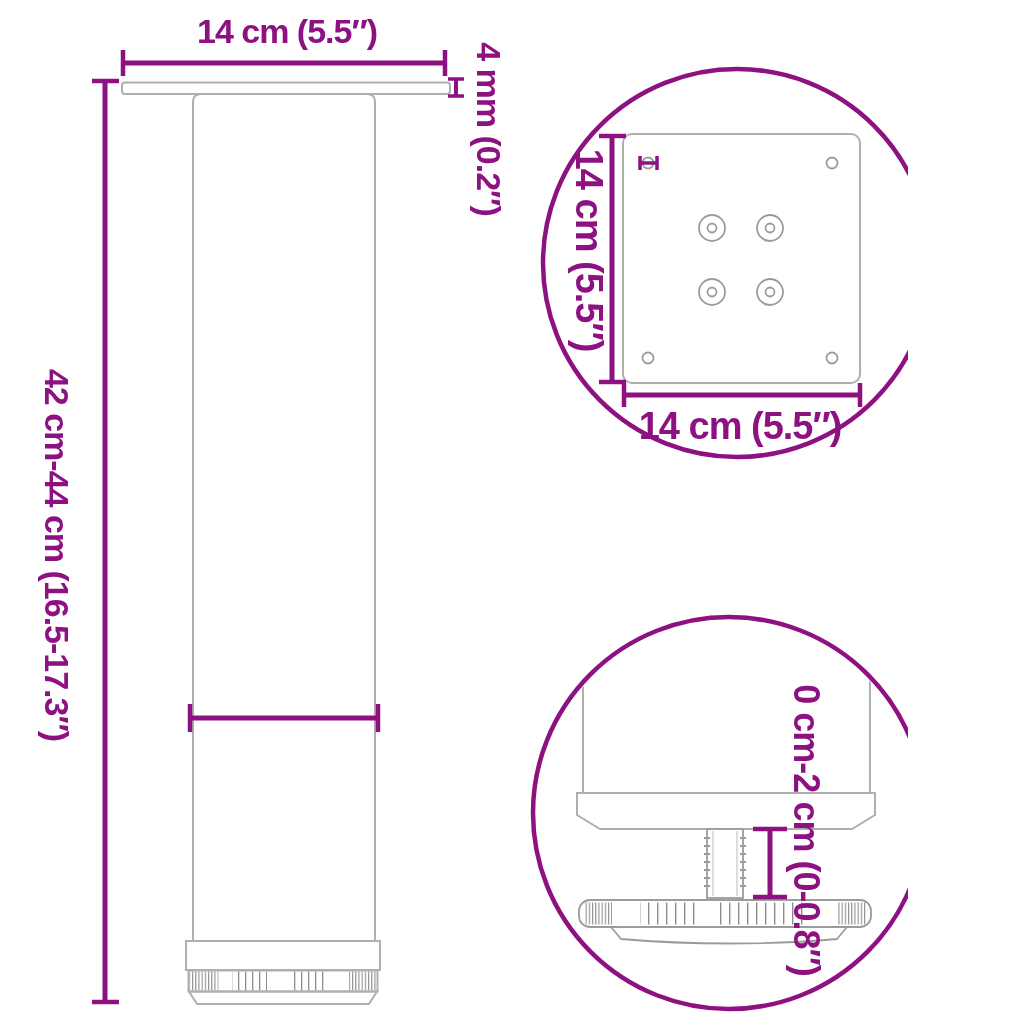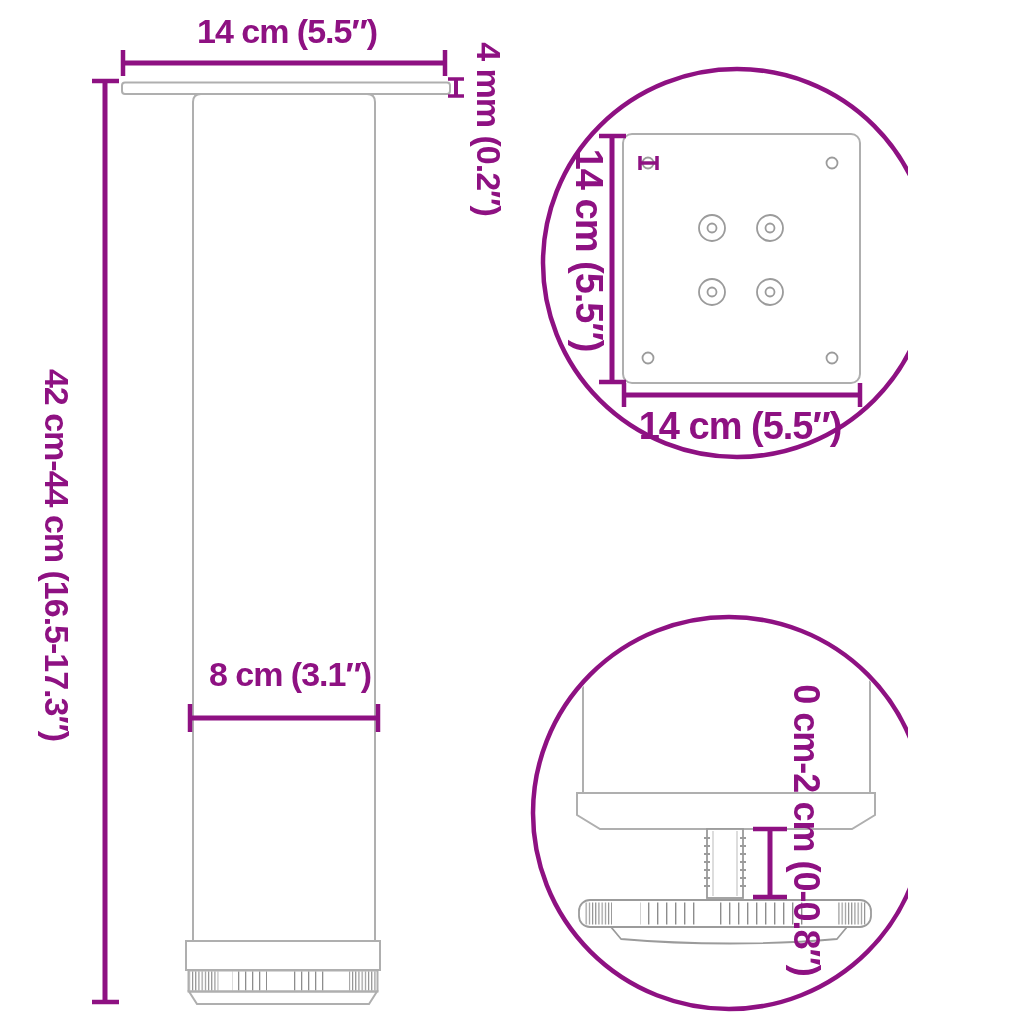--- a/index.html
+++ b/index.html
@@ -190,21 +190,20 @@
       <circle cx="729" cy="813" r="196" fill="none" class="acc" stroke-width="4.5"></circle>
     </g>
   </svg>
 
   <div class="label" style="left:287px;top:31px;">14 cm (5.5″)</div>
 
   <div class="label rot" style="left:489px;top:129px;">4 mm (0.2″)</div>
 
   <div class="label rot" style="left:57px;top:555px;">42 cm-44 cm (16.5-17.3″)</div>
 
-  <div class="label" style="left:290px;top:674px;">8 cm (3.1″)</div>
 
 
   <div class="label rot f38" style="left:589px;top:250px;">14 cm (5.5″)</div>
 
   <div class="label f38" style="left:740px;top:426px;">14 cm (5.5″)</div>
 
   <div class="label rot f36" style="left:806px;top:830px;">0 cm-2 cm (0-0.8″)</div>
 </div>
 
 </body></html>

